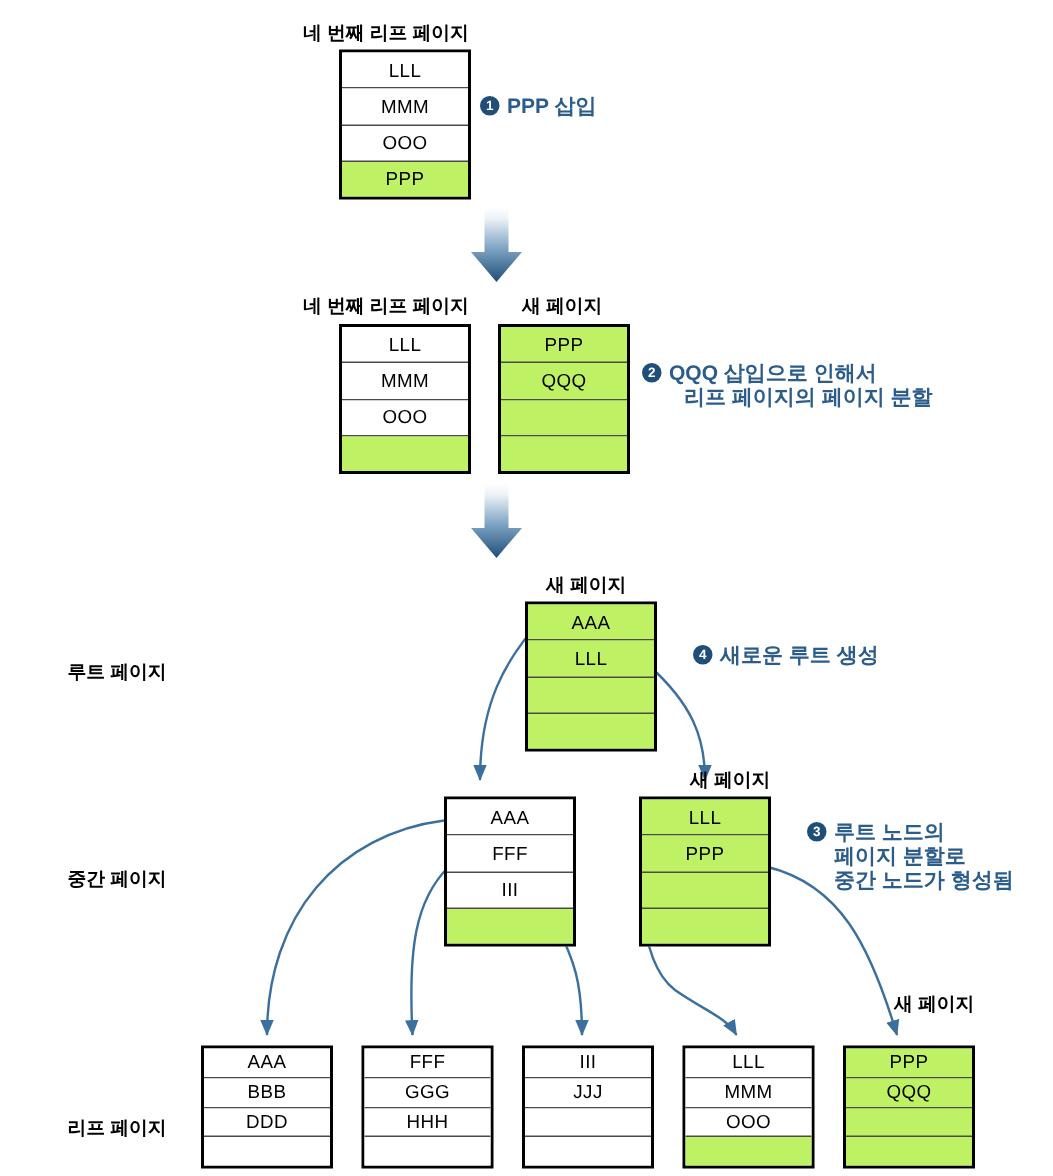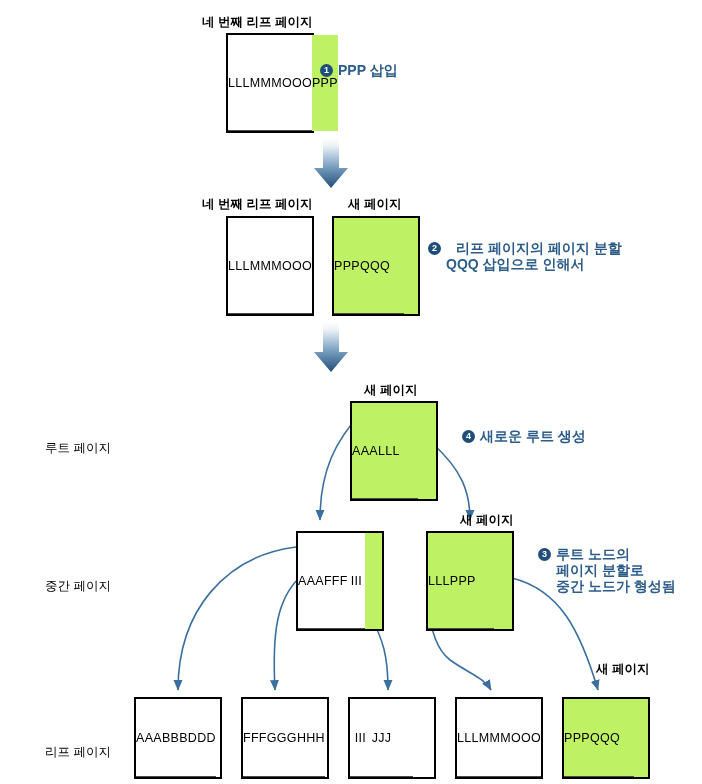--- a/index.html
+++ b/index.html
@@ -29,21 +29,21 @@
     pointer-events: none;
   }
 
   
   .page-box {
     position: absolute;
     border: 2px solid #000000;
     background: #ffffff;
     box-sizing: border-box;
     display: flex;
-    flex-direction: row;
+    flex-direction: column;
   }
   .page-box .slot {
     flex: 1 1 0;
     border-bottom: 1px solid #4a4a4a;
     display: flex;
     align-items: center;
     justify-content: center;
     font-size: 12.5px;
     color: #000000;
     letter-spacing: 0.3px;
@@ -63,21 +63,21 @@
     font-size: 12.5px;
     font-weight: bold;
     color: #000000;
     white-space: nowrap;
   }
 
   
   .level-label {
     position: absolute;
     font-size: 12.5px;
-    font-weight: normal;
+    font-weight: bold;
     color: #000000;
     white-space: nowrap;
   }
 
   
   .annotation {
     position: absolute;
     display: flex;
     align-items: flex-start;
     gap: 5px;
@@ -176,22 +176,22 @@
   <div class="page-box" style="left:332px; top:216px; width:88px; height:100px;">
     <div class="slot filled-bg">PPP</div>
     <div class="slot filled-bg">QQQ</div>
     <div class="slot filled-bg"></div>
     <div class="slot filled-bg"></div>
   </div>
 
   <div class="annotation" style="left:428px; top:240px;">
     <span class="badge">2</span>
     <span class="atext">
+      <span class="ln">QQQ 삽입으로 인해서</span>
       <span class="ln" style="padding-left:10px;">리프 페이지의 페이지 분할</span>
-      <span class="ln">QQQ 삽입으로 인해서</span>
     </span>
   </div>
 
   <div class="level-label" style="left:45px; top:440px;">루트 페이지</div>
   <div class="level-label" style="left:45px; top:578px;">중간 페이지</div>
   <div class="level-label" style="left:45px; top:744px;">리프 페이지</div>
 
   <div class="box-caption" style="left:364px; top:382px;">새 페이지</div>
 
   <div class="page-box" style="left:350px; top:401px; width:88px; height:100px;">

